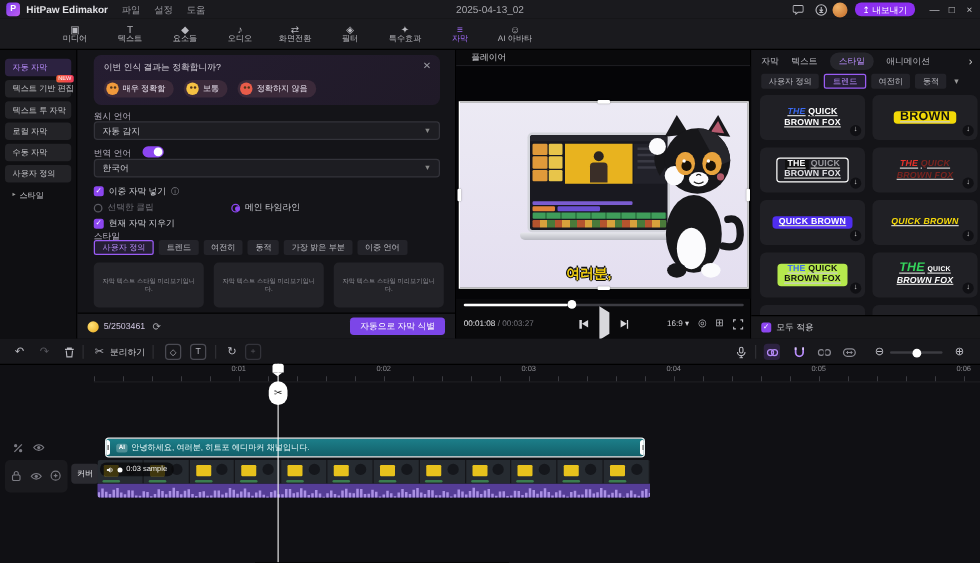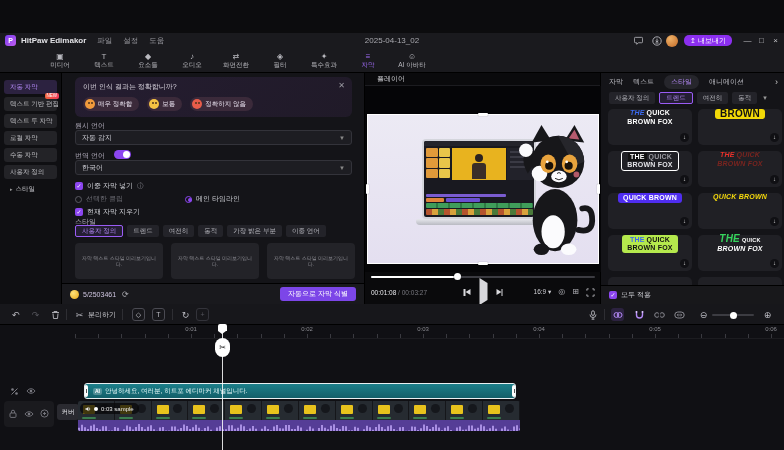--- a/index.html
+++ b/index.html
@@ -1,18 +1,18 @@
 <!DOCTYPE html>
 <html><head>
 <meta charset="utf-8">
 <style>
   html,body{margin:0;padding:0;background:#000;}
   *{box-sizing:border-box;font-family:"Liberation Sans","DejaVu Sans",sans-serif;}
   #app{position:relative;width:784px;height:450px;background:#0c0c0e;overflow:hidden;color:#ccc;}
-  .abs{position:absolute;margin-top:33px;}
+  .abs{position:absolute;}
   
   #titlebar{left:0;top:0;width:784px;height:15px;background:#1a1a1e;display:flex;align-items:center;}
   #logo{width:11px;height:11px;margin-left:5px;border-radius:3px;background:linear-gradient(135deg,#7b3df0,#c05df0);color:#fff;font-size:7px;font-weight:bold;text-align:center;line-height:11px;}
   #appname{font-size:8px;color:#e2e2e6;font-weight:bold;margin-left:5px;}
   .menu-item{font-size:7.5px;color:#98989f;margin-left:11px;}
   #doc-title{position:absolute;left:50%;transform:translateX(-50%);font-size:8px;color:#a8a8ae;}
   .tb-ic{position:absolute;top:2px;width:11px;height:11px;display:flex;align-items:center;justify-content:center;color:#b9b9bf;font-size:8px;}
   #export-btn{position:absolute;left:684px;top:2px;height:11px;padding:0 6px;border-radius:5px;background:#8c2ff0;color:#fff;font-size:7px;display:flex;align-items:center;gap:2px;}
   .winctl{position:absolute;top:0;width:13px;height:15px;color:#c2c2c6;font-size:8px;display:flex;align-items:center;justify-content:center;}
   
@@ -109,21 +109,21 @@
   .vop{font-size:8px;color:#b9b9bf;line-height:8px;}
   
   #rightpanel{left:601px;top:40px;width:183px;height:231px;background:#141418;}
   #rtabs{position:absolute;left:0;top:0;width:100%;height:17px;display:flex;align-items:center;gap:10px;padding-left:8px;}
   .rt{font-size:7px;color:#b9b9c0;}
   .rt.active{background:#26262c;color:#b58af7;border-radius:8px;padding:2px 7px;}
   #rtabs .more{position:absolute;right:6px;color:#ccc;font-size:9px;}
   #rcats{position:absolute;left:8px;top:19px;display:flex;gap:4px;}
   #rcats .chev{color:#999;font-size:7px;margin-left:2px;align-self:center;}
   #rcards{position:absolute;left:0;top:36px;width:183px;height:176px;overflow:hidden;}
-  .scard{position:absolute;width:84px;height:36px;background:#202025;border-radius:5px;display:flex;flex-direction:column;align-items:center;justify-content:flex-start;gap:1px;}
+  .scard{position:absolute;width:84px;height:36px;background:#202025;border-radius:5px;display:flex;flex-direction:column;align-items:center;justify-content:center;gap:1px;text-decoration:underline;}
   .scard .dl{position:absolute;right:3px;bottom:3px;width:9px;height:9px;border-radius:50%;background:#101014;color:#ddd;font-size:6px;line-height:9px;text-align:center;}
   .scard .line{display:flex;gap:2px;align-items:baseline;line-height:8px;}
   .scard .chipbg{border-radius:3px;padding:1px 5px;display:flex;flex-direction:column;align-items:center;}
   .chip-yellow{background:#f2d908;}
   .chip-indigo{background:#4f2df0;border-radius:2px;}
   .chip-green{background:#b5e94d;}
   .chip-wbox{border:1px solid #fff;border-radius:2px;padding:1px 4px;}
   .st{font-size:7px;font-weight:bold;letter-spacing:0.2px;}
   .st.it{font-style:italic;}
   .st.big{font-size:10px;}
@@ -412,20 +412,21 @@
           <ellipse cx="53" cy="42" rx="8" ry="9.5" fill="#e8a33d"></ellipse>
           <circle cx="32" cy="44" r="4.2" fill="#1a1208"></circle>
           <circle cx="52" cy="44" r="4.2" fill="#1a1208"></circle>
           <circle cx="30" cy="40" r="1.4" fill="#fff"></circle>
           <circle cx="50" cy="40" r="1.4" fill="#fff"></circle>
           <ellipse cx="42" cy="55" rx="8" ry="6" fill="#fbfbfd"></ellipse>
           <path d="M40 52 q2 -2 4 0" stroke="#222" stroke-width="1" fill="none"></path>
           <path d="M38 57 q4 3 8 0" stroke="#222" stroke-width="1" fill="none"></path>
           <circle cx="60" cy="53" r="3" fill="#d96a7d" opacity="0.8"></circle>
         </svg>
+        <div id="subtitle-overlay">여러분,</div>
         <div class="hdl" style="left:-2px;top:50%;width:3px;height:10px;margin-top:-5px;"></div>
         <div class="hdl" style="right:-2px;top:50%;width:3px;height:10px;margin-top:-5px;"></div>
         <div class="hdl" style="left:50%;top:-2px;height:3px;width:10px;margin-left:-5px;"></div>
         <div class="hdl" style="left:50%;bottom:-2px;height:3px;width:10px;margin-left:-5px;"></div>
       </div>
     </div>
     <div id="progress-row">
       <div id="progress-track"></div>
         <div id="progress-fill"></div>
         <div id="progress-knob"></div>

